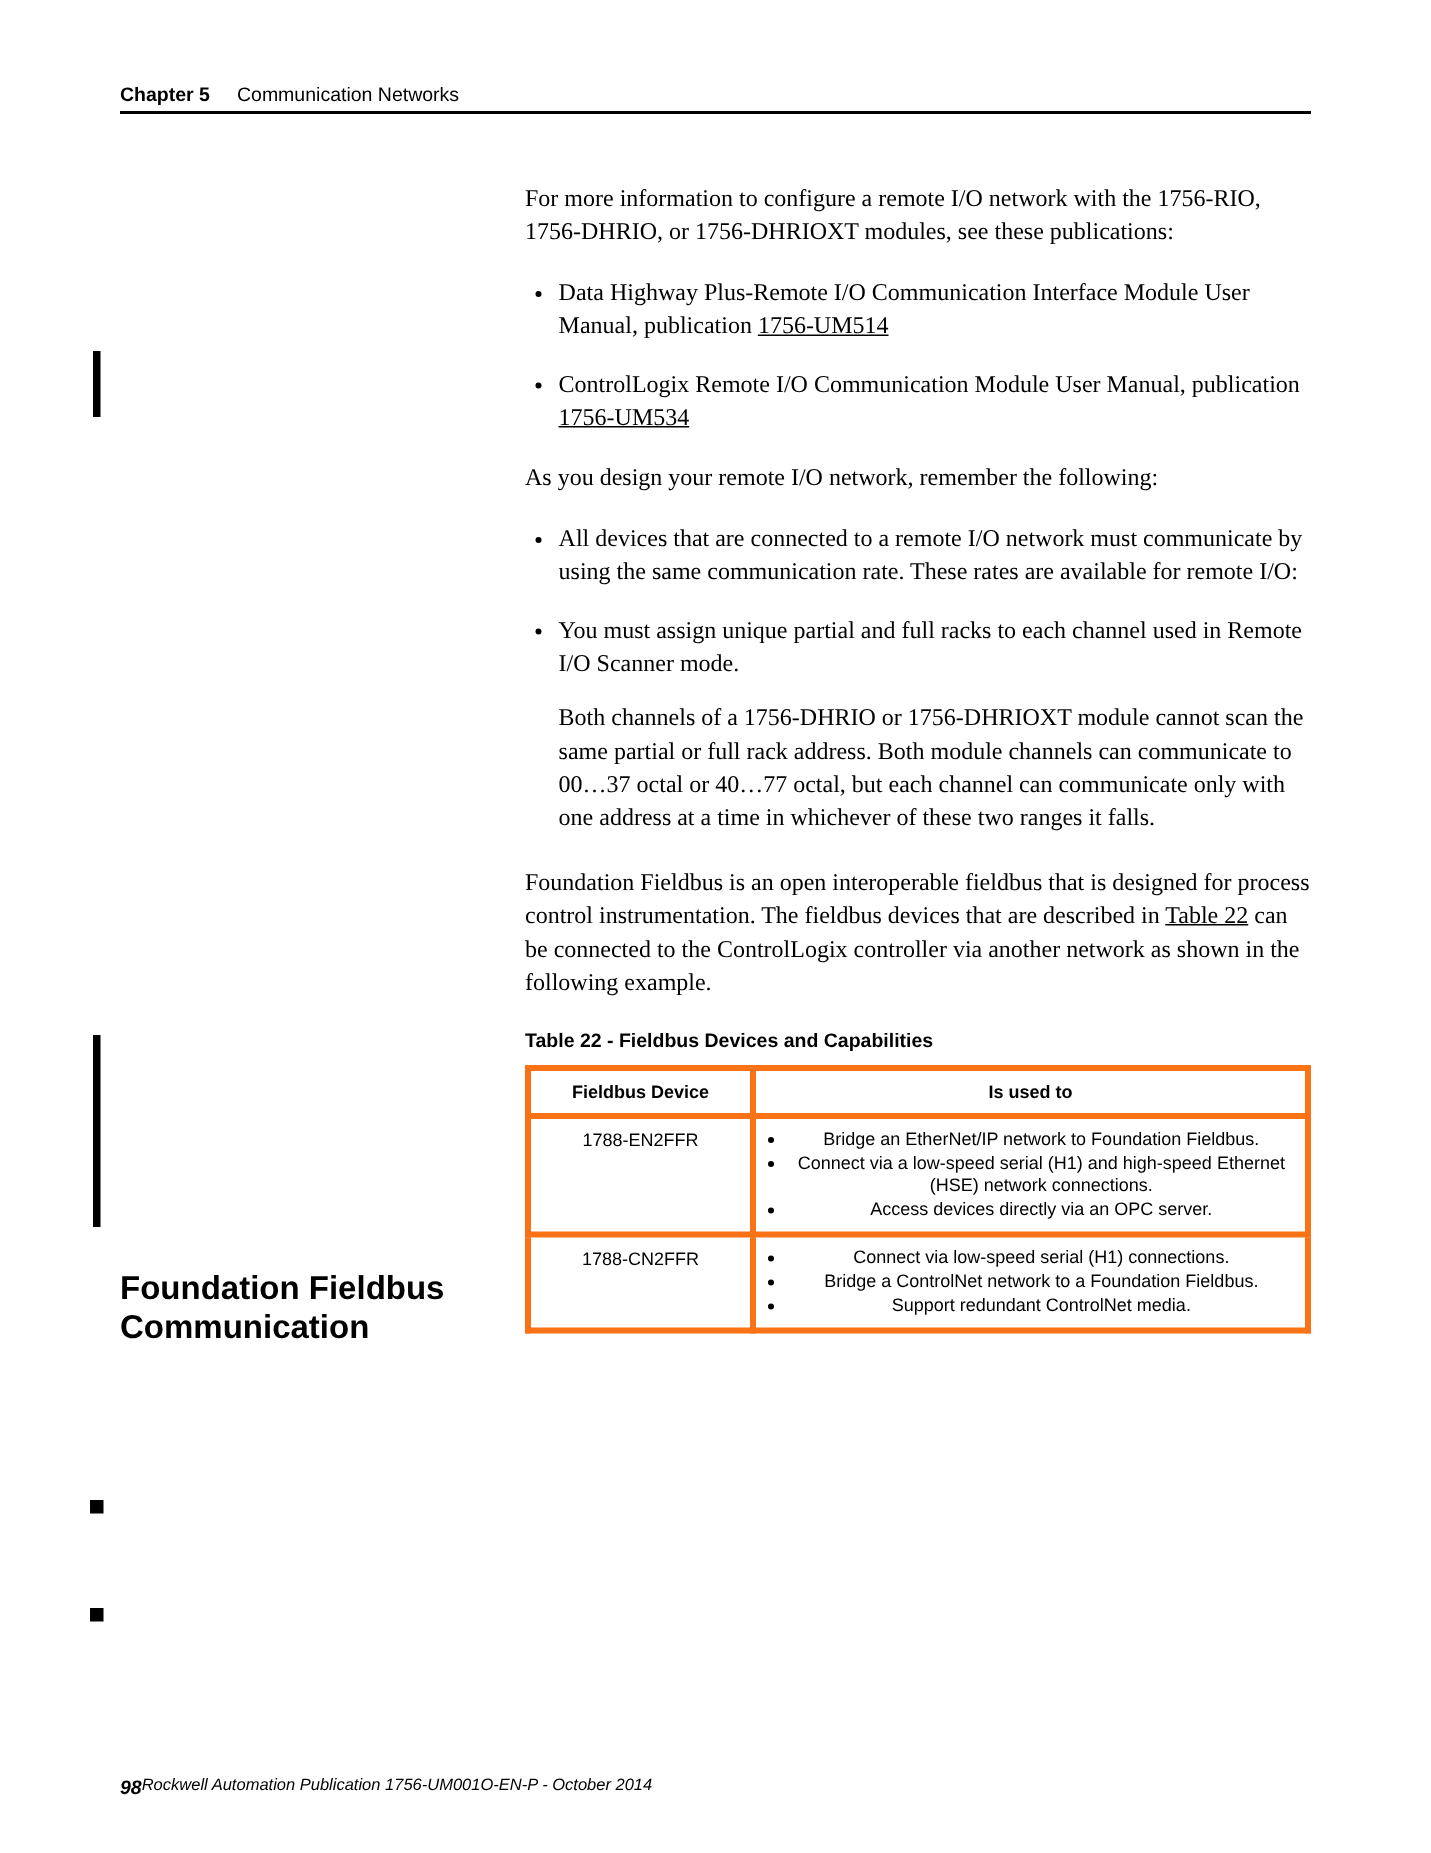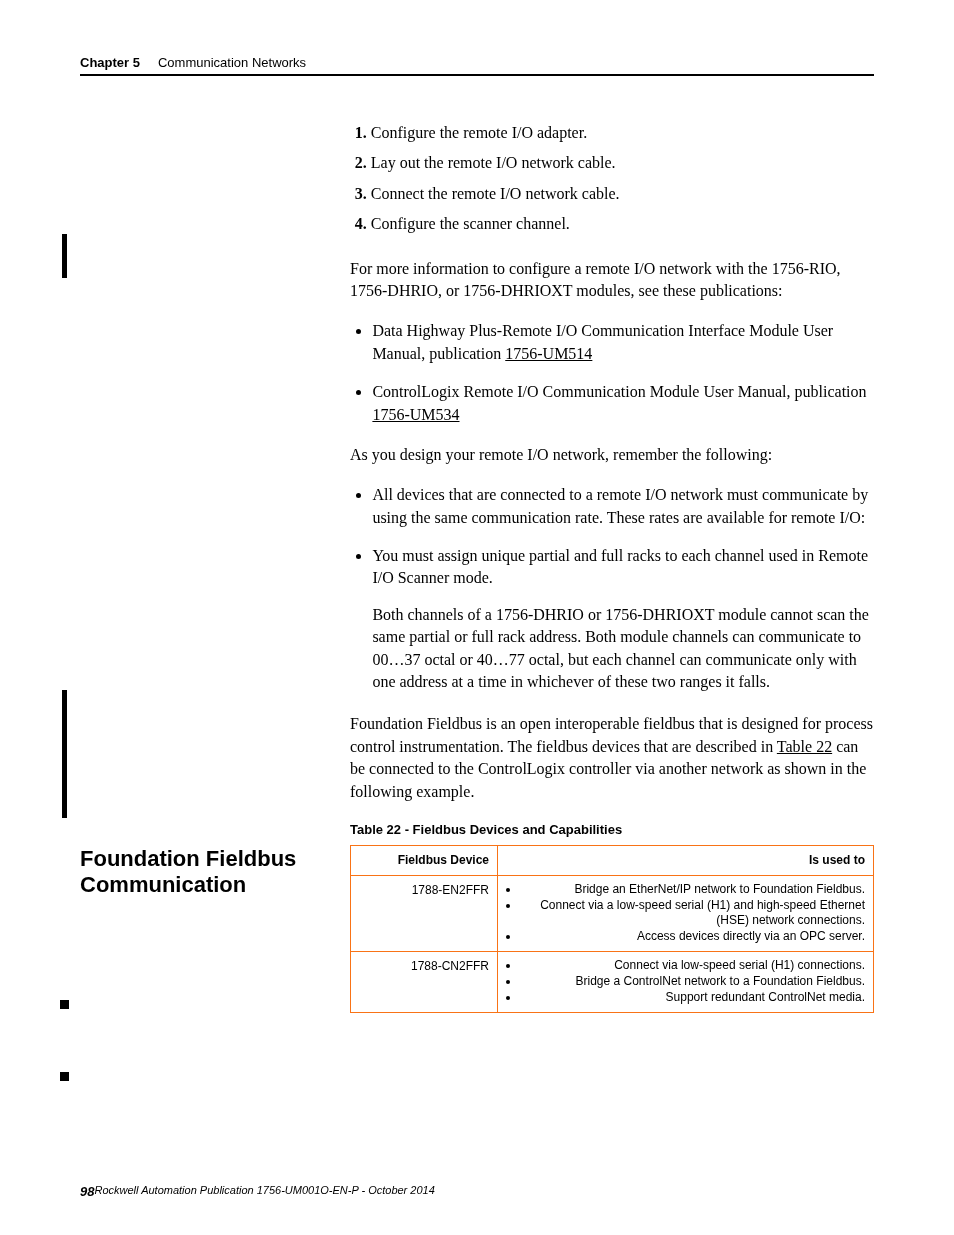--- a/index.html
+++ b/index.html
@@ -55,21 +55,21 @@
     line-height: 1.2;
   }
   .tbl-title {
     font-family: Arial, Helvetica, sans-serif;
     font-weight: bold;
     font-size: 13px;
     margin-bottom: 6px;
     margin-top: 18px;
   }
   table.dev { border-collapse: collapse; width: 100%; font-family: Arial, Helvetica, sans-serif; font-size: 12px; }
-  table.dev th, table.dev td { border: 1px solid #f97316; padding: 6px 8px; text-align: right; vertical-align: top; }
+  table.dev th, table.dev td { border: 4px solid #f97316; padding: 6px 8px; text-align: center; vertical-align: top; }
   table.dev th { font-weight: bold; }
   table.dev ul { margin: 0; padding-left: 1.2em; list-style: disc; }
   table.dev ul li { margin-bottom: 1px; line-height: 1.25; }
   .indent-para { margin-top: 14px; }
   .change-bar {
     position: absolute;
     left: 62px;
     width: 5px;
     background: #000;
   }
@@ -101,26 +101,20 @@
     <span class="chapter">Chapter 5</span>
     <span class="chname">Communication Networks</span>
   </div>
 
   <div class="change-bar" style="top:234px; height:44px;"></div>
   <div class="change-bar" style="top:690px; height:128px;"></div>
   <div class="change-sq" style="top:1000px;"></div>
   <div class="change-sq" style="top:1072px;"></div>
 
   <div class="body-col">
-    <ol class="steps">
-      <li>Configure the remote I/O adapter.</li>
-      <li>Lay out the remote I/O network cable.</li>
-      <li>Connect the remote I/O network cable.</li>
-      <li>Configure the scanner channel.</li>
-    </ol>
 
     <p>For more information to configure a remote I/O network with the 1756-RIO, 1756-DHRIO, or 1756-DHRIOXT modules, see these publications:</p>
 
     <ul class="bul">
       <li>
         <span>Data Highway Plus-Remote I/O Communication Interface Module User Manual, publication </span><a class="link" href="#">1756-UM514</a>
       </li>
       <li>
         <span>ControlLogix Remote I/O Communication Module User Manual, publication </span><a class="link" href="#">1756-UM534</a>
       </li>

